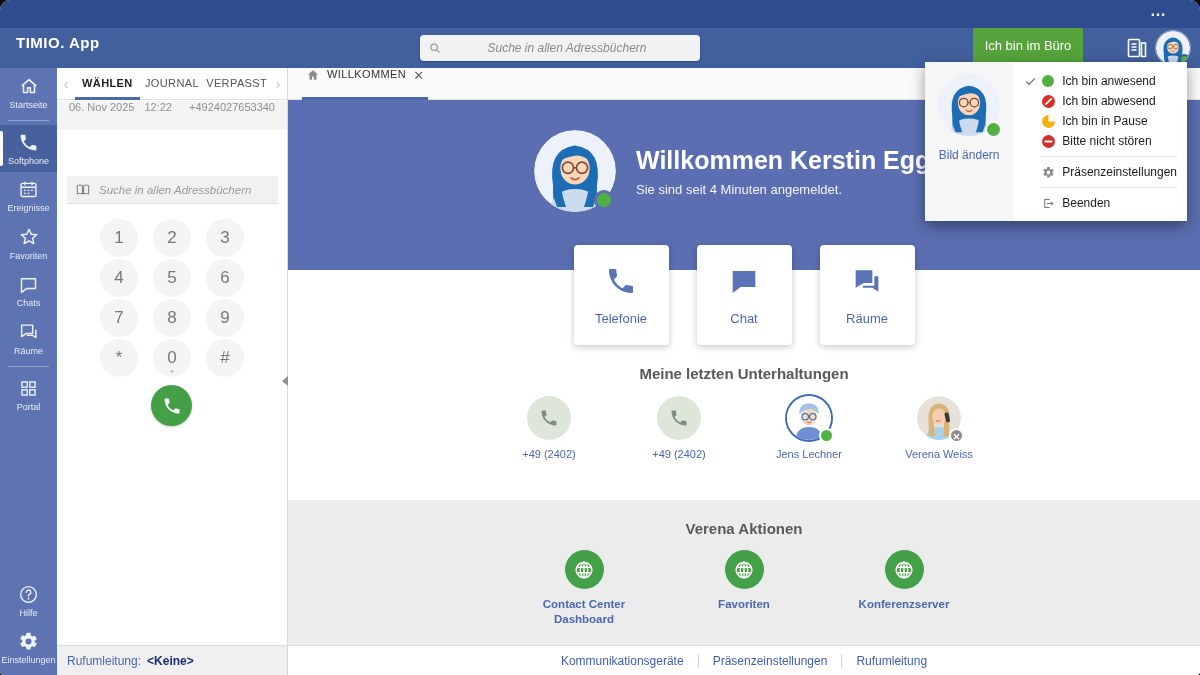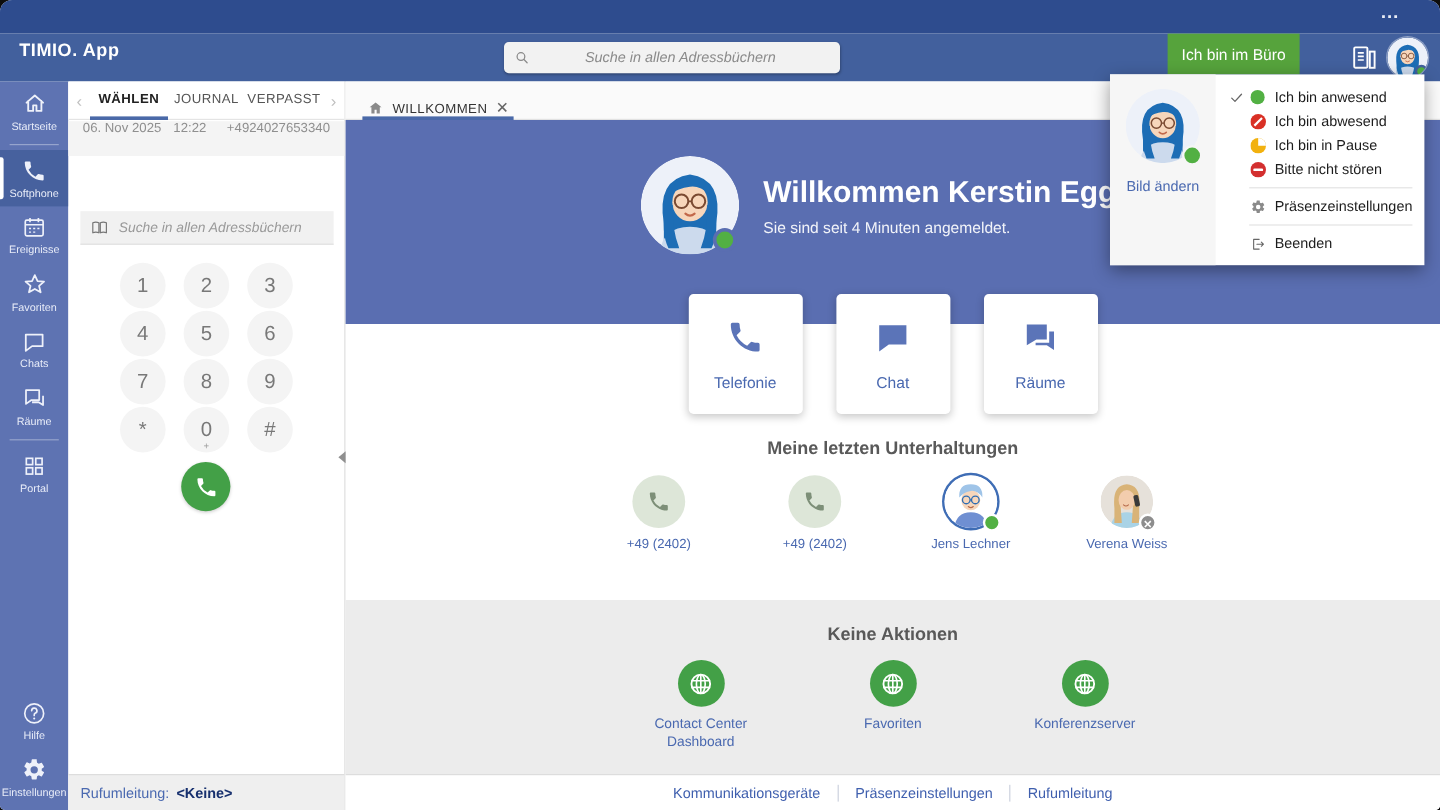--- a/index.html
+++ b/index.html
@@ -47,21 +47,21 @@
   .key { position:relative; width:38px; height:38px; border-radius:50%; background:#f4f4f4; border:0; color:#787878; font-size:17px; font-family:"Liberation Sans",sans-serif; cursor:pointer; }
   .key .sub { position:absolute; left:0; right:0; bottom:1px; font-size:8px; color:#9a9a9a; text-align:center; }
   .callbtn { position:absolute; left:94px; top:317px; width:41px; height:41px; border-radius:50%; background:#43a047; border:0; color:#fff; cursor:pointer; display:flex; align-items:center; justify-content:center; box-shadow:0 1px 3px rgba(0,0,0,.2); }
   .forwardbar { position:absolute; left:0; bottom:0; width:100%; height:30px; background:#efefef; border-top:1px solid #ddd; display:flex; align-items:center; padding:0 10px; gap:6px; font-size:12px; cursor:pointer; }
   .forwardbar .flabel { color:#4a69b0; }
   .forwardbar .fvalue { color:#17306e; font-weight:bold; }
 
   
   .main { position:absolute; left:288px; top:68px; width:912px; height:607px; background:#fff; }
   .mtabbar { position:absolute; left:0; top:0; width:100%; height:32px; background:#fafafa; border-bottom:1px solid #e2e2e2; display:flex; align-items:center; }
-  .mtab { display:flex; align-items:flex-end; gap:7px; margin-left:14px; height:32px; padding:0 4px; border-bottom:3px solid #4a69a8; cursor:pointer; }
+  .mtab { display:flex; align-items:flex-start; gap:7px; margin-left:14px; height:32px; padding:0 4px; border-bottom:3px solid #4a69a8; cursor:pointer; }
   .mtab .tlabel { font-size:11px; color:#333; letter-spacing:.4px; }
   .mtab .tclose { color:#666; font-size:13px; cursor:pointer; }
   .collapse-handle { position:absolute; left:-6px; top:308px; width:0; height:0; border-top:5px solid transparent; border-bottom:5px solid transparent; border-right:6px solid #8f8f8f; cursor:pointer; }
 
   .hero { position:absolute; left:0; top:32px; width:100%; height:170px; background:#5a6eb1; }
   .hero-inner { position:absolute; left:0; top:30px; width:100%; display:flex; justify-content:center; align-items:center; gap:20px; }
   .hero-avatar { position:relative; width:82px; height:82px; border-radius:50%; overflow:visible; flex:0 0 auto; }
   .hero-avatar .img { width:82px; height:82px; border-radius:50%; overflow:hidden; }
   .hero-avatar .dot { position:absolute; right:2px; bottom:2px; width:20px; height:20px; border-radius:50%; background:#52b043; border:3px solid #5a6eb1; }
   .hero-texts .h1 { color:#fff; font-size:25px; font-weight:bold; }
@@ -79,21 +79,21 @@
   .ricon { position:relative; width:44px; height:44px; border-radius:50%; }
   .ricon.phone { background:#dde6d8; color:#7d8f78; display:flex; align-items:center; justify-content:center; }
   .ricon .avimg { width:44px; height:44px; border-radius:50%; overflow:hidden; display:block; }
   .ricon.ring { box-shadow:0 0 0 2px #3f6db5; }
   .rbadge { position:absolute; right:-3px; bottom:-3px; width:15px; height:15px; border-radius:50%; border:2px solid #fff; }
   .rbadge.on { background:#52b043; }
   .rbadge.off { background:#8d8d8d; color:#fff; font-size:9px; line-height:15px; text-align:center; font-weight:bold; }
   .rlabel { color:#4a69b0; font-size:11px; white-space:nowrap; }
 
   .actions { position:absolute; left:0; top:432px; width:100%; height:145px; background:#ececec; text-align:center; padding-top:20px; }
-  .action-items { margin-top:13px; display:flex; justify-content:center; gap:48px; align-items:flex-start; }
+  .action-items { margin-top:13px; display:flex; justify-content:center; gap:48px; align-items:flex-start;font-weight:bold; }
   .aitem { display:flex; flex-direction:column; align-items:center; gap:8px; cursor:pointer; width:112px; }
   .acircle { width:39px; height:39px; border-radius:50%; background:#43a047; color:#fff; display:flex; align-items:center; justify-content:center; }
   .alabel { color:#4a69b0; font-size:11.5px; line-height:1.3; }
 
   .mfooter { position:absolute; left:0; top:577px; width:100%; height:30px; background:#fff; border-top:1px solid #ddd; display:flex; justify-content:center; align-items:center; gap:14px; }
   .flink { color:#3f5fae; font-size:12px; cursor:pointer; }
   .fsep { width:1px; height:14px; background:#ccd2de; }
 
   
   .pmenu { position:absolute; left:925px; top:62px; width:262px; min-height:148px; background:#fff; box-shadow:0 5px 14px rgba(0,0,0,.4); display:flex; z-index:50; }
@@ -443,21 +443,21 @@
                 </svg>
               </span>
             <span class="rbadge off">✕</span>
           </div>
           <span class="rlabel">Verena Weiss</span>
         </div>
       </div>
     </div>
 
     <div class="actions">
-      <div class="sec-title">Keine Aktionen</div>
+      <div class="sec-title">Verena Aktionen</div>
       <div class="action-items">
         <div class="aitem">
           <div class="acircle">
               <svg class="ic" width="22" height="22">
                 <use href="#sym-globe"></use>
               </svg>
             </div>
           <span class="alabel">Contact Center Dashboard</span>
         </div>
         <div class="aitem">

